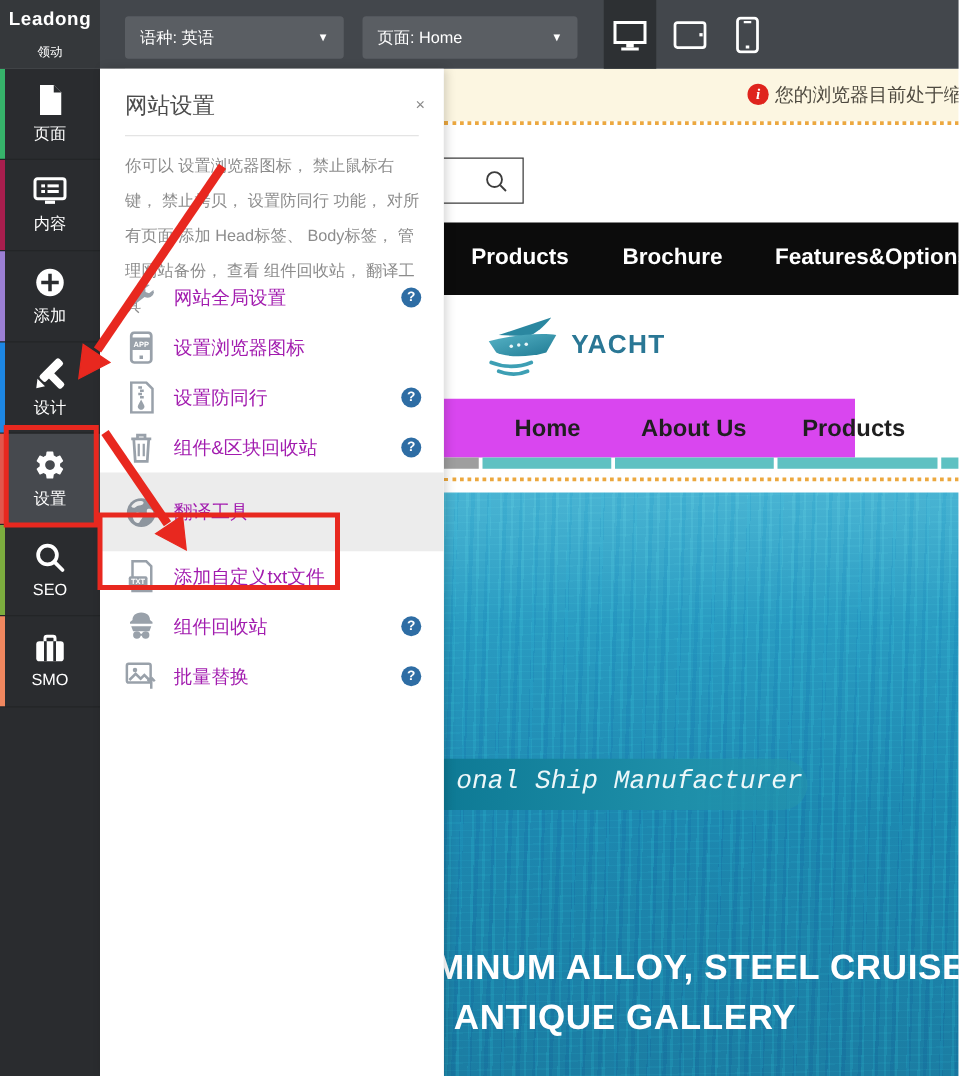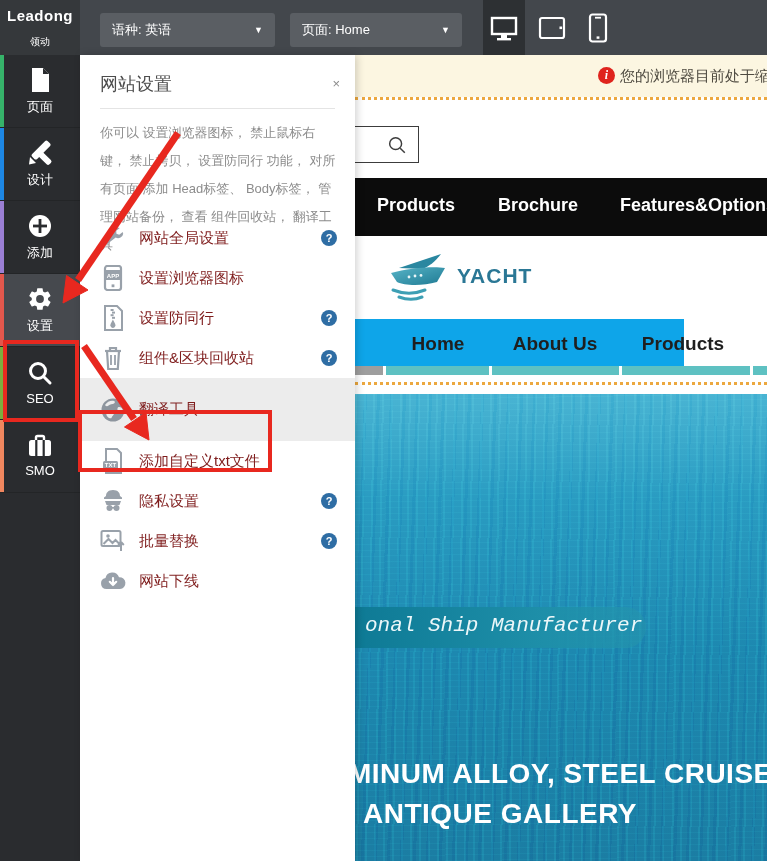--- a/index.html
+++ b/index.html
@@ -33,38 +33,38 @@
   .panel { position:absolute; left:80px; top:55px; width:275px; height:806px; background:#fff; z-index:6; box-shadow:2px 0 8px rgba(0,0,0,.18); }
   .panel-head { position:relative; padding:17px 20px 12px 20px; }
   .panel-title { font-size:18px; color:#4c4c4c; }
   .panel-close { position:absolute; right:15px; top:22px; color:#8a8a8a; font-size:13px; line-height:1; cursor:pointer; }
   .panel-divider { border-top:1px solid #e4e4e4; margin:0 20px; }
   .panel-desc { padding:10px 18px 0 20px; font-size:13px; line-height:28px; color:#8c8c8c; }
   .menu { position:absolute; left:0; top:163px; width:275px; }
   .menu-row { display:flex; align-items:center; height:40px; padding:0 18px 0 20px; cursor:pointer; }
   .menu-row.hl { height:63px; background:#ececec; }
   .menu-row .mi { width:26px; height:26px; flex:0 0 26px; display:flex; align-items:center; justify-content:center; }
-  .menu-row .mlabel { margin-left:13px; font-size:15px; color:#7f1d1d; }
+  .menu-row .mlabel { margin-left:13px; font-size:15px; color:#a21caf; }
   .help-dot { margin-left:auto; width:16px; height:16px; border-radius:50%; background:var(--help-blue,#2e6da4); color:#fff; font-size:11px; font-weight:bold; display:flex; align-items:center; justify-content:center; cursor:pointer; }
 
   
   .preview { position:absolute; left:355px; top:55px; width:412px; height:806px; background:#fff; overflow:hidden; z-index:1; }
   .warnbar { position:absolute; left:0; top:0; width:412px; height:42px; background:var(--warning-bg,#fcf6e1); display:flex; align-items:center; }
   .warn-icon { position:absolute; left:243px; top:12px; width:17px; height:17px; border-radius:50%; background:var(--warning-red,#df241d); color:#fff; font-size:12px; font-weight:bold; display:flex; align-items:center; justify-content:center; font-family:"Liberation Serif",serif; font-style:italic; }
   .warn-text { position:absolute; left:265px; top:12px; font-size:15px; color:#4e4a40; white-space:nowrap; }
   .dotline { position:absolute; left:0; width:412px; border-top:3px dotted var(--accent-orange,#eca83f); }
   .dot1 { top:42px; } .dot2 { top:327px; }
   .searchbox { position:absolute; left:-42px; top:71px; width:106px; height:37px; background:#fff; border:1px solid #3c3c3c; display:flex; align-items:center; justify-content:flex-end; padding-right:10px; }
   .blacknav { position:absolute; left:0; top:123px; width:412px; height:58px; background:#0c0c0c; color:#fff; }
   .blacknav span { position:absolute; top:17px; font-size:18px; font-weight:bold; white-space:nowrap; cursor:pointer; }
   .bn1 { left:22px; } .bn2 { left:143px; } .bn3 { left:265px; }
   .logostrip { position:absolute; left:0; top:181px; width:489px; height:83px; background:#fff; }
   .yacht { position:absolute; left:34px; top:14px; display:flex; align-items:center; }
   .yacht-name { font-size:21px; font-weight:bold; letter-spacing:1px; color:var(--brand-teal,#2a7795); margin-left:6px; }
-  .mainnav { position:absolute; left:0; top:264px; width:329px; height:47px; background:#0ea5e9; }
+  .mainnav { position:absolute; left:0; top:264px; width:329px; height:47px; background:#d946ef; }
   .mainnav span { position:absolute; top:14px; transform:translateX(-50%); font-size:19px; font-weight:600; color:#1f1f1f; white-space:nowrap; cursor:pointer; }
   .mn1 { left:83px; } .mn2 { left:200px; } .mn3 { left:328px; }
   .ubar { position:absolute; top:311px; height:9px; }
   .ubar.gray { background:#9e9e9e; }
   .ubar.teal { background:var(--teal,#5ec1c2); }
   .ocean { position:absolute; left:0; top:339px; width:412px; height:467px; background:linear-gradient(180deg,#49b4d3 0%,#2a9cc2 22%,#1d88b0 55%,#1b7da3 100%); }
   .ocean::before { content:""; position:absolute; inset:0;
     background:
       repeating-linear-gradient(91deg, rgba(255,255,255,.10) 0 2px, rgba(255,255,255,0) 2px 9px),
       repeating-linear-gradient(-88deg, rgba(9,70,96,.14) 0 3px, rgba(0,0,0,0) 3px 13px),
@@ -194,38 +194,50 @@
   <div class="sidebar">
     <div class="side-item">
       <span class="strip" style="background: rgb(54, 179, 106);"></span>
       <svg width="24" height="26" viewBox="0 0 24 26">
           <path d="M4 1h11l6 6v18H4z" fill="#fff"></path>
           <path d="M15 1l6 6h-6z" fill="#2a2c2f"></path>
         </svg>
       <span class="lbl">页面</span>
     </div>
     <div class="side-item">
+      <span class="strip" style="background: rgb(168, 30, 78);"></span>
+      <svg width="28" height="24" viewBox="0 0 28 24">
+        <rect x="2" y="2" width="24" height="16" rx="2" fill="none" stroke="#fff" stroke-width="2.4"></rect>
+        <rect x="7" y="6.5" width="3" height="2.4" fill="#fff"></rect>
+          <rect x="12" y="6.5" width="9" height="2.4" fill="#fff"></rect>
+        <rect x="7" y="11" width="3" height="2.4" fill="#fff"></rect>
+          <rect x="12" y="11" width="9" height="2.4" fill="#fff"></rect>
+        <rect x="10" y="19.5" width="8" height="2.6" fill="#fff"></rect>
+      </svg>
+      <span class="lbl">内容</span>
+    </div>
+    <div class="side-item">
+      <span class="strip" style="background: rgb(155, 127, 212);"></span>
+      <svg width="26" height="26" viewBox="0 0 26 26">
+        <circle cx="13" cy="13" r="11" fill="#fff"></circle>
+        <rect x="11.6" y="6" width="2.8" height="14" fill="#2a2c2f"></rect>
+          <rect x="6" y="11.6" width="14" height="2.8" fill="#2a2c2f"></rect>
+      </svg>
+      <span class="lbl">添加</span>
+    </div>
+    <div class="side-item">
       <span class="strip" style="background: rgb(29, 135, 228);"></span>
       <svg width="26" height="26" viewBox="0 0 26 26">
         <g fill="#fff">
           <rect x="11" y="-2" width="7" height="22" rx="2" transform="rotate(45 13 9)"></rect>
           <path d="M3 17 L9 23 L2 24.5 Z"></path>
           <rect x="14.5" y="10" width="6" height="16" rx="2" transform="rotate(-45 17.5 18)"></rect>
         </g>
       </svg>
       <span class="lbl">设计</span>
-    </div>
-    <div class="side-item">
-      <span class="strip" style="background: rgb(155, 127, 212);"></span>
-      <svg width="26" height="26" viewBox="0 0 26 26">
-        <circle cx="13" cy="13" r="11" fill="#fff"></circle>
-        <rect x="11.6" y="6" width="2.8" height="14" fill="#2a2c2f"></rect>
-          <rect x="6" y="11.6" width="14" height="2.8" fill="#2a2c2f"></rect>
-      </svg>
-      <span class="lbl">添加</span>
     </div>
     <div class="side-item selected">
       <span class="strip" style="background: rgb(226, 87, 76);"></span>
       <svg width="26" height="26" viewBox="0 0 24 24">
         <path fill="#fff" d="M19.4 13c.04-.32.06-.66.06-1s-.02-.68-.06-1l2.1-1.65a.5.5 0 0 0 .12-.64l-2-3.46a.5.5 0 0 0-.6-.22l-2.49 1a7.3 7.3 0 0 0-1.73-1l-.38-2.61A.5.5 0 0 0 13.92 2h-4a.5.5 0 0 0-.5.42l-.37 2.61c-.63.26-1.2.6-1.73 1l-2.49-1a.5.5 0 0 0-.6.22l-2 3.46a.5.5 0 0 0 .12.64L4.45 11c-.04.32-.06.66-.06 1s.02.68.06 1l-2.1 1.65a.5.5 0 0 0-.12.64l2 3.46c.14.24.42.33.6.22l2.49-1c.53.4 1.1.74 1.73 1l.37 2.61a.5.5 0 0 0 .5.42h4a.5.5 0 0 0 .5-.42l.38-2.61c.63-.26 1.2-.6 1.73-1l2.49 1c.24.1.5 0 .6-.22l2-3.46a.5.5 0 0 0-.12-.64L19.4 13zM12 15.6a3.6 3.6 0 1 1 0-7.2 3.6 3.6 0 0 1 0 7.2z"></path>
       </svg>
       <span class="lbl">设置</span>
     </div>
     <div class="side-item">
       <span class="strip" style="background: rgb(124, 173, 62);"></span>
@@ -330,43 +342,34 @@
       <div class="menu-row">
         <span class="mi">
             <svg width="26" height="26" viewBox="0 0 26 26" fill="#99a1aa">
           <path d="M6 8c0-3 2-6 7-6s7 3 7 6l2 1.5v1.5H4V9.5z"></path>
           <path d="M5 13h16l-1.5 4h-13z"></path>
           <circle cx="9.5" cy="20" r="3"></circle>
               <circle cx="16.5" cy="20" r="3"></circle>
               <rect x="11.5" y="19" width="3" height="1.6"></rect>
         </svg>
           </span>
-        <span class="mlabel">隐私设置</span>
+        <span class="mlabel">组件回收站</span>
         <span class="help-dot">?</span>
       </div>
       <div class="menu-row">
         <span class="mi">
             <svg width="26" height="26" viewBox="0 0 26 26">
           <rect x="1.5" y="3" width="19" height="15" rx="1.5" fill="none" stroke="#99a1aa" stroke-width="2"></rect>
           <circle cx="8" cy="8" r="1.8" fill="#99a1aa"></circle>
           <path d="M3.5 16l5-5 4 4 3-3 4 4" fill="none" stroke="#99a1aa" stroke-width="2"></path>
           <path d="M22 12v9M22 12l-2.8 3M22 12l2.8 3" transform="translate(-1,2)" fill="none" stroke="#99a1aa" stroke-width="2"></path>
         </svg>
           </span>
         <span class="mlabel">批量替换</span>
         <span class="help-dot">?</span>
-      </div>
-      <div class="menu-row">
-        <span class="mi">
-            <svg width="26" height="22" viewBox="0 0 26 22">
-          <path d="M6.5 19a5.5 5.5 0 0 1-1-10.9A7 7 0 0 1 19 7.2 5 5 0 0 1 20 19z" fill="#99a1aa"></path>
-          <path d="M13 8v7M13 15l-3.2-3.2M13 15l3.2-3.2" stroke="#fff" stroke-width="2.2" fill="none" stroke-linecap="round"></path>
-        </svg>
-          </span>
-        <span class="mlabel">网站下线</span>
       </div>
     </div>
   </div>
 
   <div class="anno anno-box1"></div>
   <div class="anno anno-box2"></div>
   <svg class="arrows" viewBox="0 0 767 861">
     <g stroke="#e8281f" fill="#e8281f">
       <line x1="178" y1="133" x2="78" y2="280" stroke-width="7"></line>
       <polygon points="63,303 66.5,275.5 88,290"></polygon>

